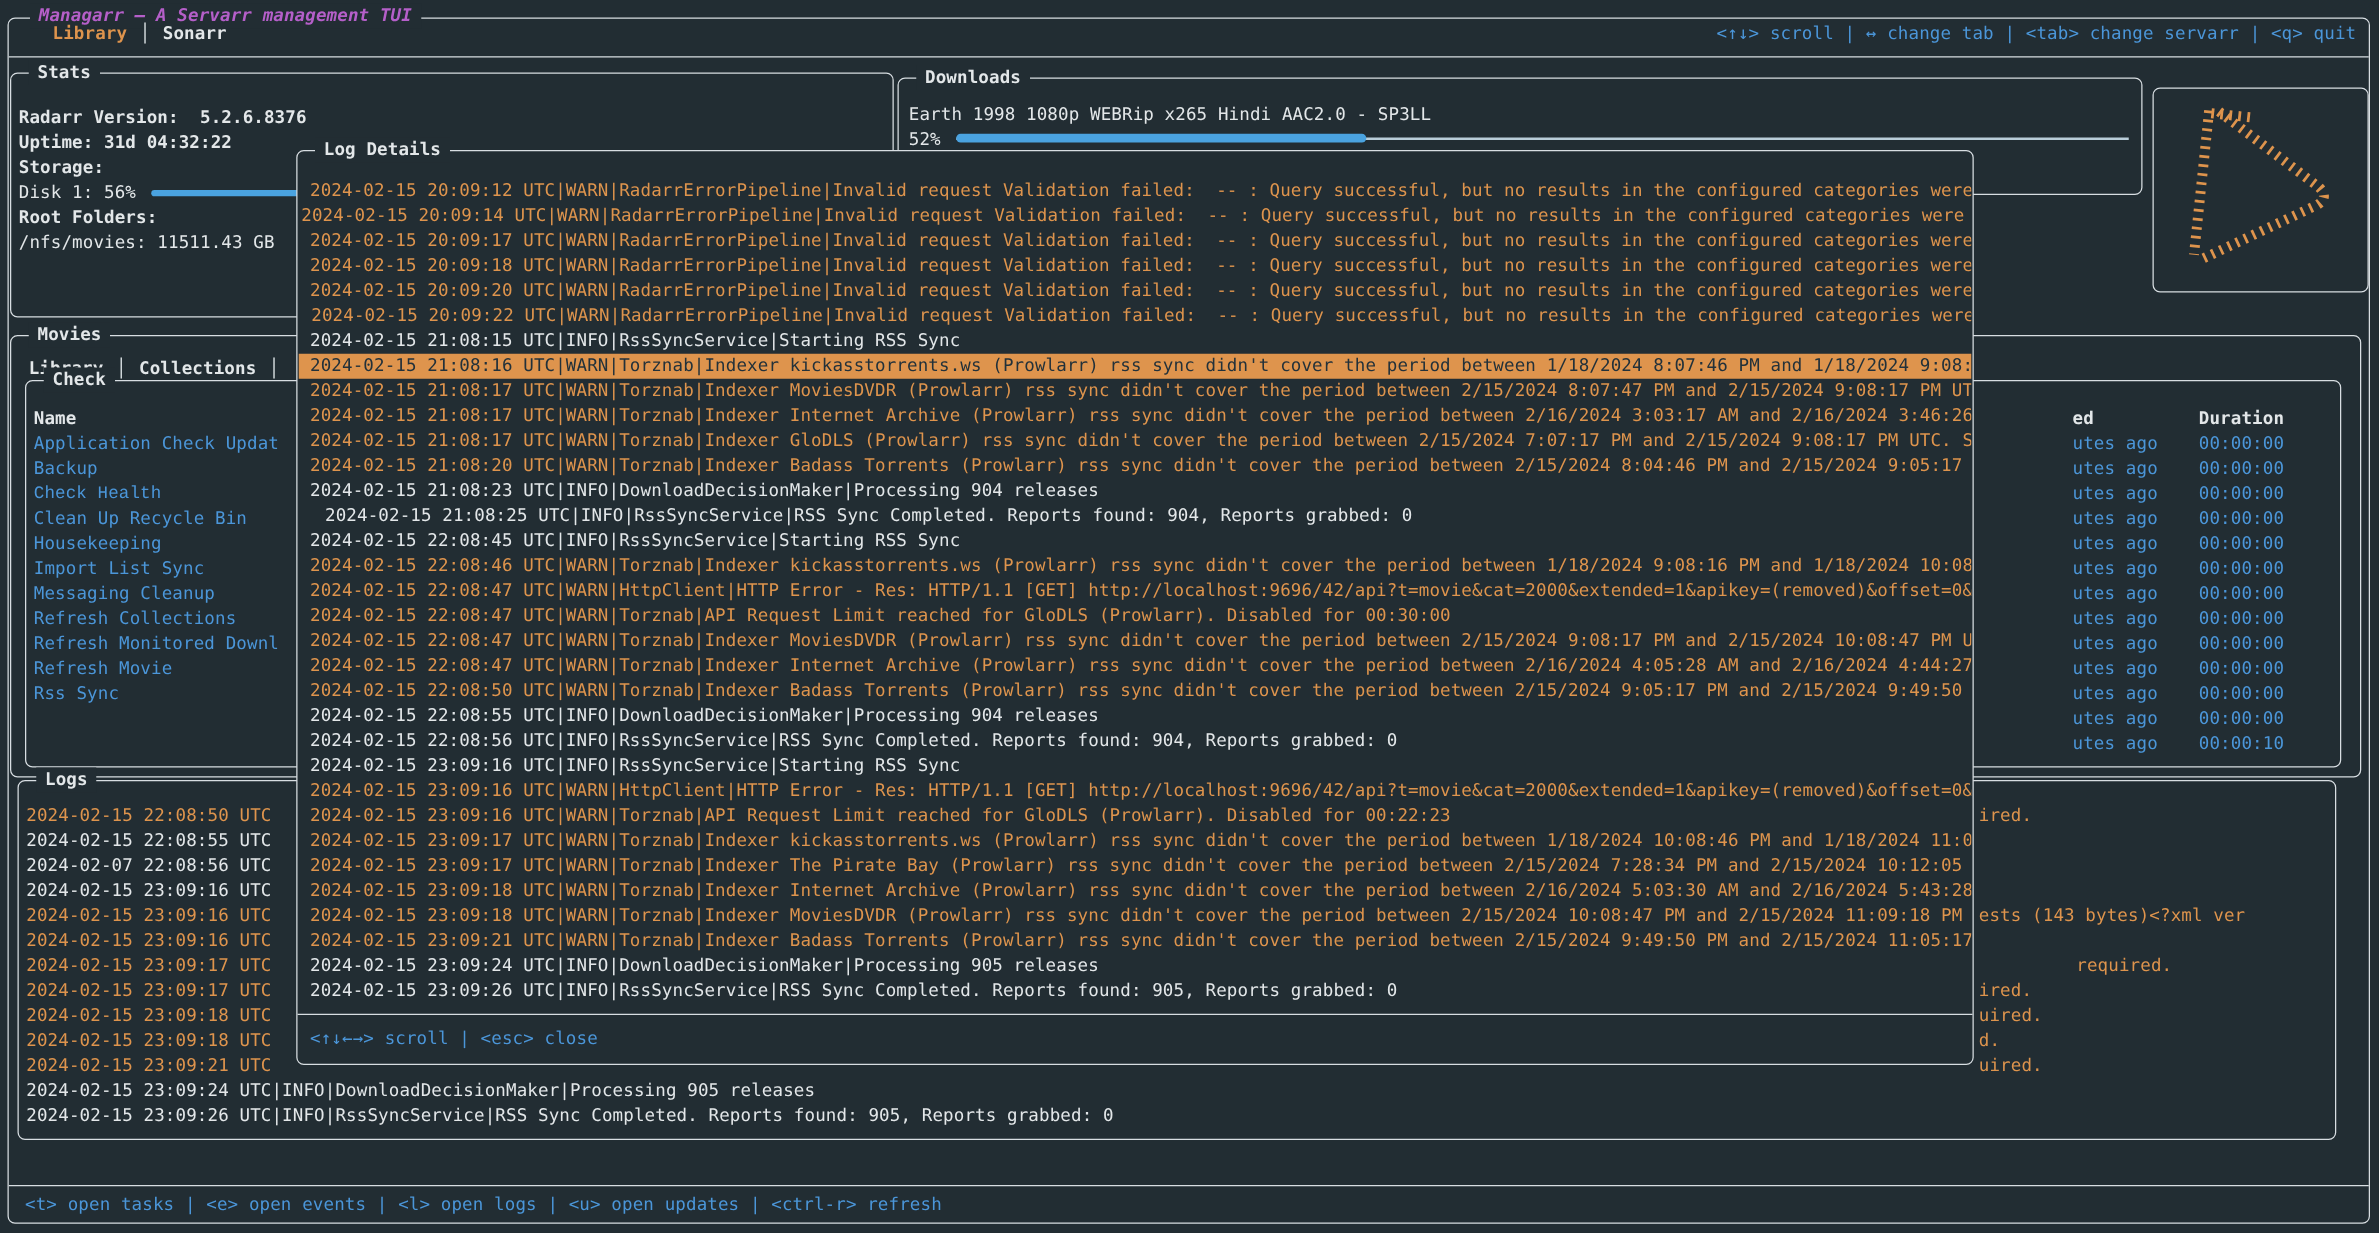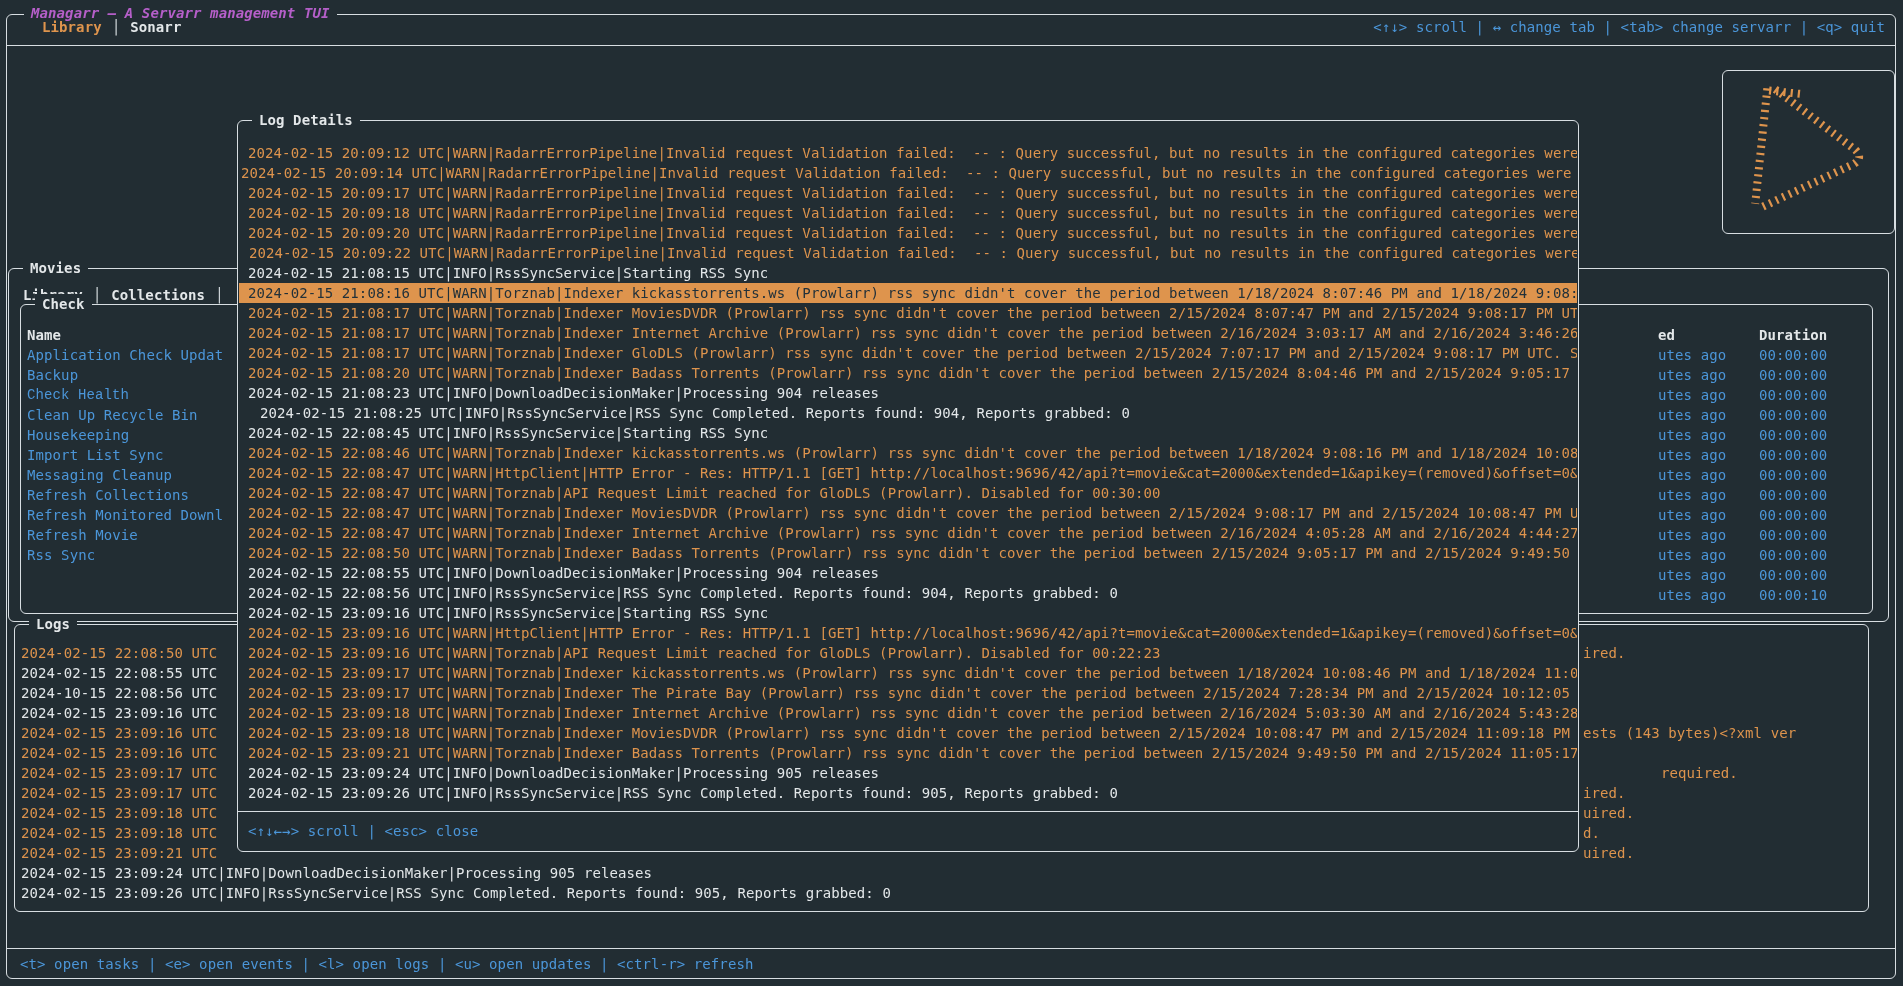--- a/index.html
+++ b/index.html
@@ -33,21 +33,42 @@
 <div class="screen">
 
   <div class="panel" style="left:6px;top:14px;width:1888px;height:963px;"></div>
   <div class="ptitle mag" style="left:24px;top:3px;position:absolute;">Managarr — A Servarr management TUI</div>
   <div class="hline" style="left:7px;top:45px;width:1888px;"></div>
   <div class="hline" style="left:7px;top:948px;width:1888px;"></div>
 
   <div class="tabbar" id="servarr-tabs" style="left:42px;top:17px;"><span class="orangeb">Library</span><span class="tabsep">│</span><span class="b">Sonarr</span></div>
   <div class="row blue" style="right:18px;top:17px;text-align:right;">&lt;↑↓&gt; scroll | ↔ change tab | &lt;tab&gt; change servarr | &lt;q&gt; quit</div>
 
-
+  <div class="panel" style="left:8px;top:58px;width:705px;height:194px;">
+    <div class="ptitle">Stats</div>
+    <div id="stats-lines">
+        <div class="row b" style="left:6px;top:25px;">Radarr Version:  5.2.6.8376</div>
+        <div class="row b" style="left:6px;top:45px;">Uptime: 31d 04:32:22</div>
+        <div class="row b" style="left:6px;top:65px;">Storage:</div>
+        <div class="row" style="left:6px;top:85px;">Disk 1: 56%</div>
+        <div class="row b" style="left:6px;top:105px;">Root Folders:</div>
+        <div class="row" style="left:6px;top:125px;">/nfs/movies: 11511.43 GB</div>
+      </div>
+  <div class="statgauge" style="left:112px;top:93px;width:560px;"></div>
+    </div>
+
+  <div class="panel" style="left:718px;top:62px;width:994px;height:92px;">
+    <div class="ptitle">Downloads</div>
+    <div class="row" style="left:8px;top:19px;">Earth 1998 1080p WEBRip x265 Hindi AAC2.0 - SP3LL</div>
+    <div class="row" style="left:8px;top:39px;">52%</div>
+    <div class="gaugewrap" style="left:46px;right:10px;top:44px;">
+      <div class="gtrack"></div>
+      <div class="gfill" id="dl-fill" style="width: 35%;"></div>
+    </div>
+  </div>
 
   <div class="panel" style="left:1722px;top:70px;width:171px;height:162px;">
     <svg width="150" height="140" viewBox="0 0 150 140" style="position:absolute;left:10px;top:10px;">
       <g transform="rotate(6 75 70)" stroke="#de944d" stroke-width="8" fill="none" stroke-dasharray="2.2 5">
         <path d="M30 14 H64"></path>
         <path d="M28 12 V128"></path>
         <path d="M36 12 L122 64"></path>
         <path d="M36 130 L122 78"></path>
         <path d="M122 64 Q131 71 122 78"></path>
       </g>
@@ -105,21 +126,21 @@
         <div class="row blue" style="left:1637px;top:280px;">utes ago</div>
         <div class="row blue" style="left:1738px;top:280px;">00:00:10</div>
       </div>
   </div>
 
   <div class="panel" style="left:14px;top:624px;width:1853px;height:286px;">
     <div class="ptitle">Logs</div>
     <div id="log-entries">
         <div class="row warn" style="left:6px;top:18px;">2024-02-15 22:08:50 UTC</div>
         <div class="row info" style="left:6px;top:38px;">2024-02-15 22:08:55 UTC</div>
-        <div class="row info" style="left:6px;top:58px;">2024-10-15 22:08:56 UTC</div>
+        <div class="row info" style="left:6px;top:58px;">2024-02-07 22:08:56 UTC</div>
         <div class="row info" style="left:6px;top:78px;">2024-02-15 23:09:16 UTC</div>
         <div class="row warn" style="left:6px;top:98px;">2024-02-15 23:09:16 UTC</div>
         <div class="row warn" style="left:6px;top:118px;">2024-02-15 23:09:16 UTC</div>
         <div class="row warn" style="left:6px;top:138px;">2024-02-15 23:09:17 UTC</div>
         <div class="row warn" style="left:6px;top:158px;">2024-02-15 23:09:17 UTC</div>
         <div class="row warn" style="left:6px;top:178px;">2024-02-15 23:09:18 UTC</div>
         <div class="row warn" style="left:6px;top:198px;">2024-02-15 23:09:18 UTC</div>
         <div class="row warn" style="left:6px;top:218px;">2024-02-15 23:09:21 UTC</div>
         <div class="row info" style="left:6px;top:238px;">2024-02-15 23:09:24 UTC|INFO|DownloadDecisionMaker|Processing 905 releases</div>
         <div class="row info" style="left:6px;top:258px;">2024-02-15 23:09:26 UTC|INFO|RssSyncService|RSS Sync Completed. Reports found: 905, Reports grabbed: 0</div>

